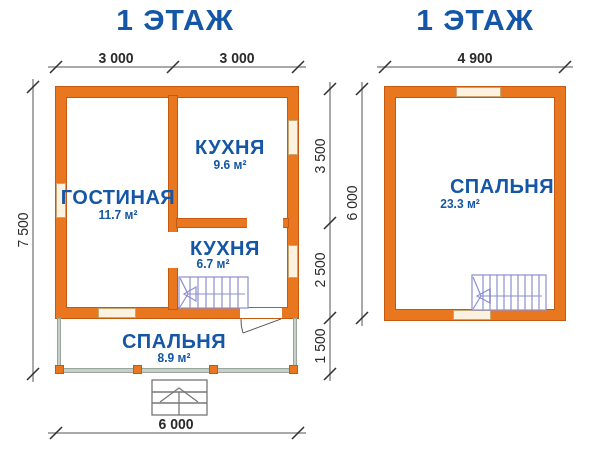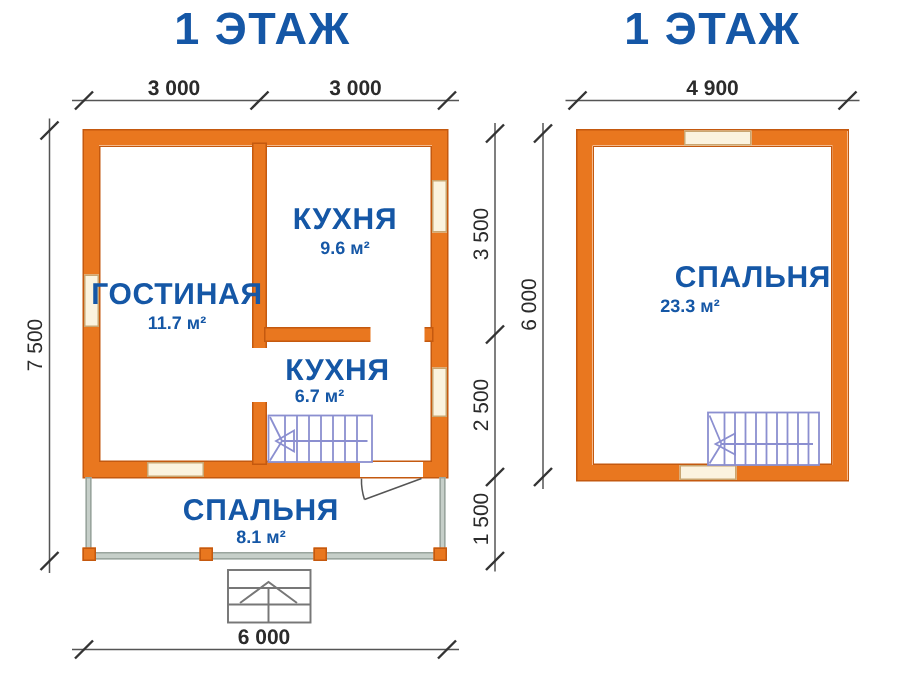--- a/index.html
+++ b/index.html
@@ -138,21 +138,21 @@
   <div class="htext title" style="left:175px;top:20px;">1 ЭТАЖ</div>
   <div class="htext title" style="left:475px;top:20px;">1 ЭТАЖ</div>
 
   <div class="htext room-name" style="left:118px;top:197px;text-align:center;">ГОСТИНАЯ</div>
   <div class="htext room-area" style="left:118px;top:215px;">11.7 м²</div>
   <div class="htext room-name" style="left:230px;top:147px;">КУХНЯ</div>
   <div class="htext room-area" style="left:230px;top:165px;">9.6 м²</div>
   <div class="htext room-name" style="left:225px;top:248px;">КУХНЯ</div>
   <div class="htext room-area" style="left:213px;top:264px;">6.7 м²</div>
   <div class="htext room-name" style="left:174px;top:341px;">СПАЛЬНЯ</div>
-  <div class="htext room-area" style="left:174px;top:358px;">8.1 м²</div>
+  <div class="htext room-area" style="left:174px;top:358px;">8.9 м²</div>
 
   <div class="htext room-name" style="left:478px;top:186px;margin-left:24px;">СПАЛЬНЯ</div>
   <div class="htext room-area" style="left:460px;top:204px;">23.3 м²</div>
 
   <div class="htext dim" style="left:116px;top:58px;">3 000</div>
   <div class="htext dim" style="left:237px;top:58px;">3 000</div>
   <div class="htext dim" style="left:475px;top:58px;">4 900</div>
   <div class="vtext dim" style="left:23px;top:230px;">7 500</div>
   <div class="vtext dim" style="left:320px;top:156px;">3 500</div>
   <div class="vtext dim" style="left:320px;top:270px;">2 500</div>

